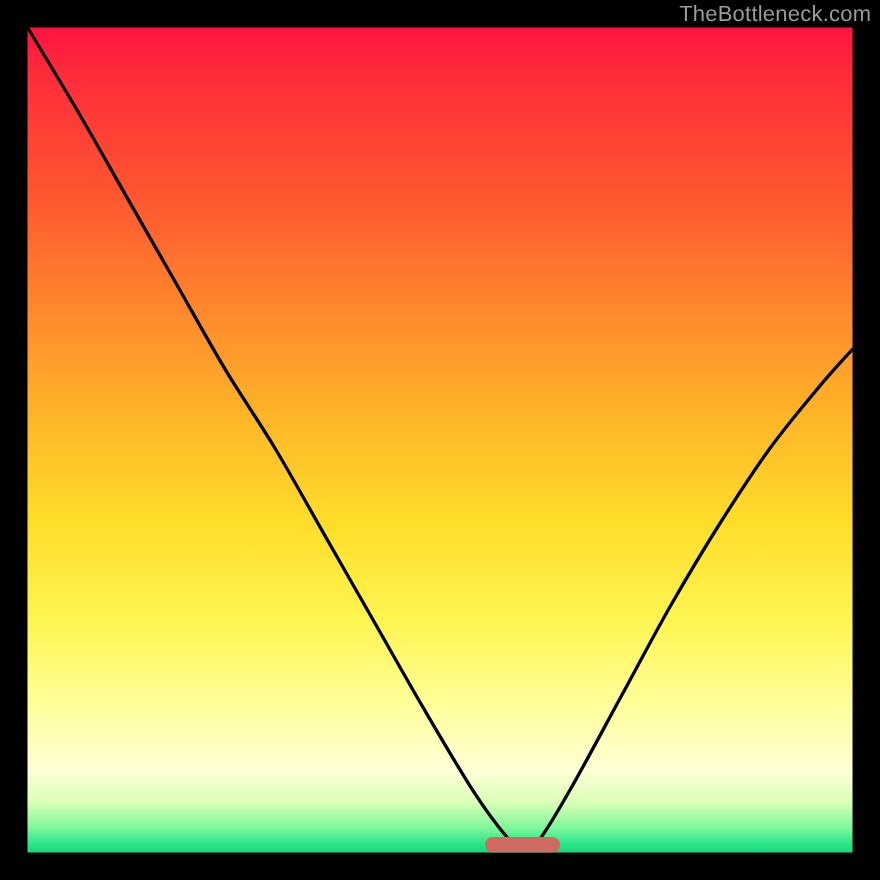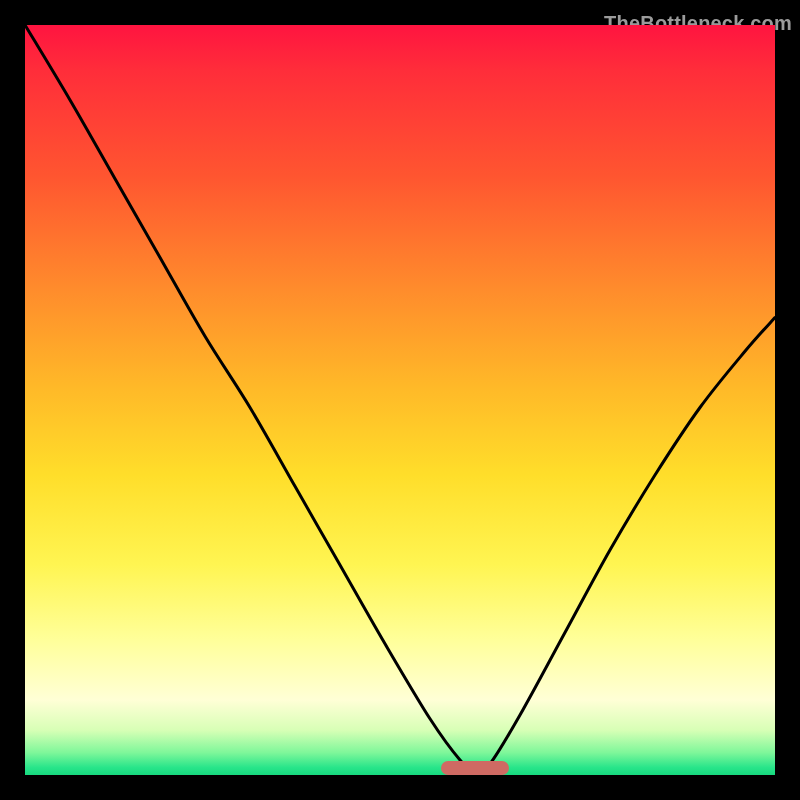--- a/index.html
+++ b/index.html
@@ -38,26 +38,26 @@
       #ffff9a 82%,
       #ffffd6 90%,
       #d8ffb6 94%,
       #7ff79a 97%,
       #28e58a 99%,
       #17d97f 100%
     );
   }
   .watermark {
     position: absolute;
-    top: 12px;
+    top: 2px;
     right: 8px;
     color: #9b9b9b;
     font-size: 20px;
     letter-spacing: 0.2px;
-    font-weight: 700;
+    font-weight: 400;
     user-select: none;
   }
   svg.curve {
     position: absolute;
     top: 0;
     left: 0;
     width: 750px;
     height: 750px;
     overflow: visible;
   }

